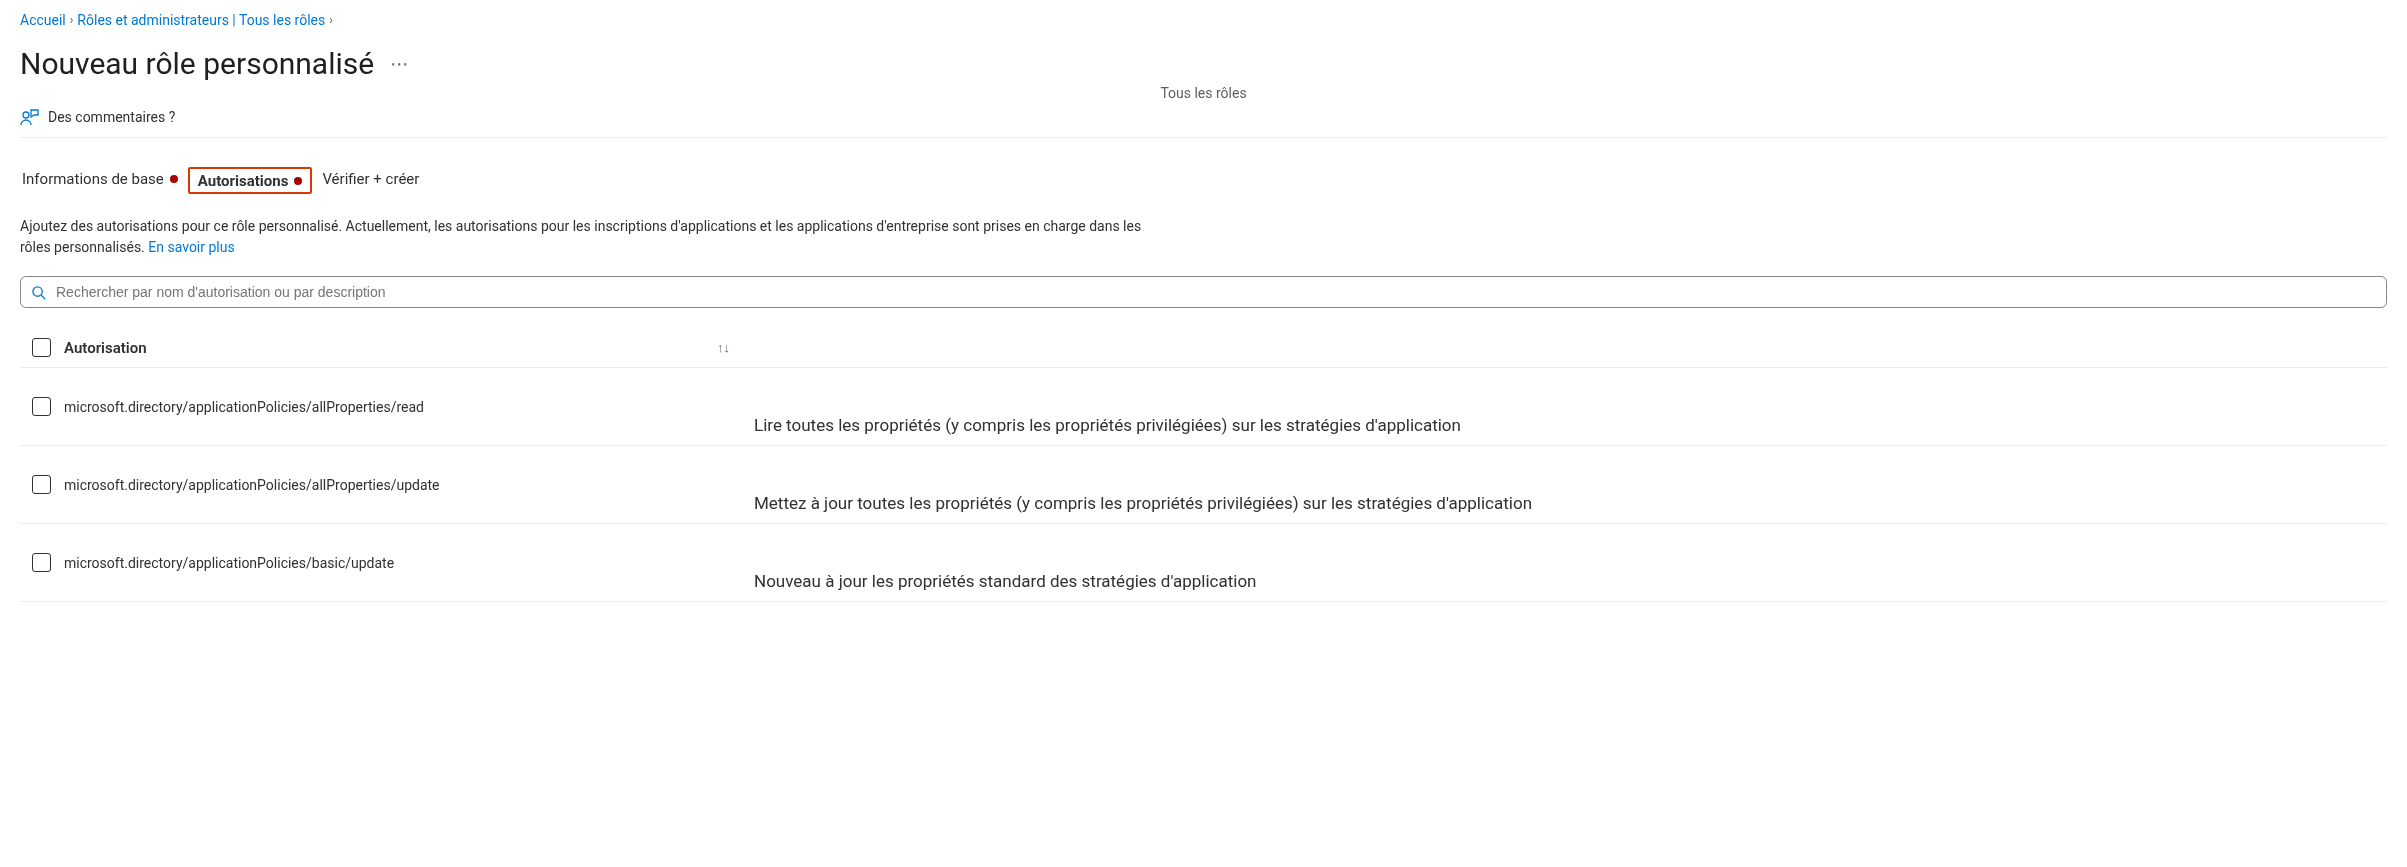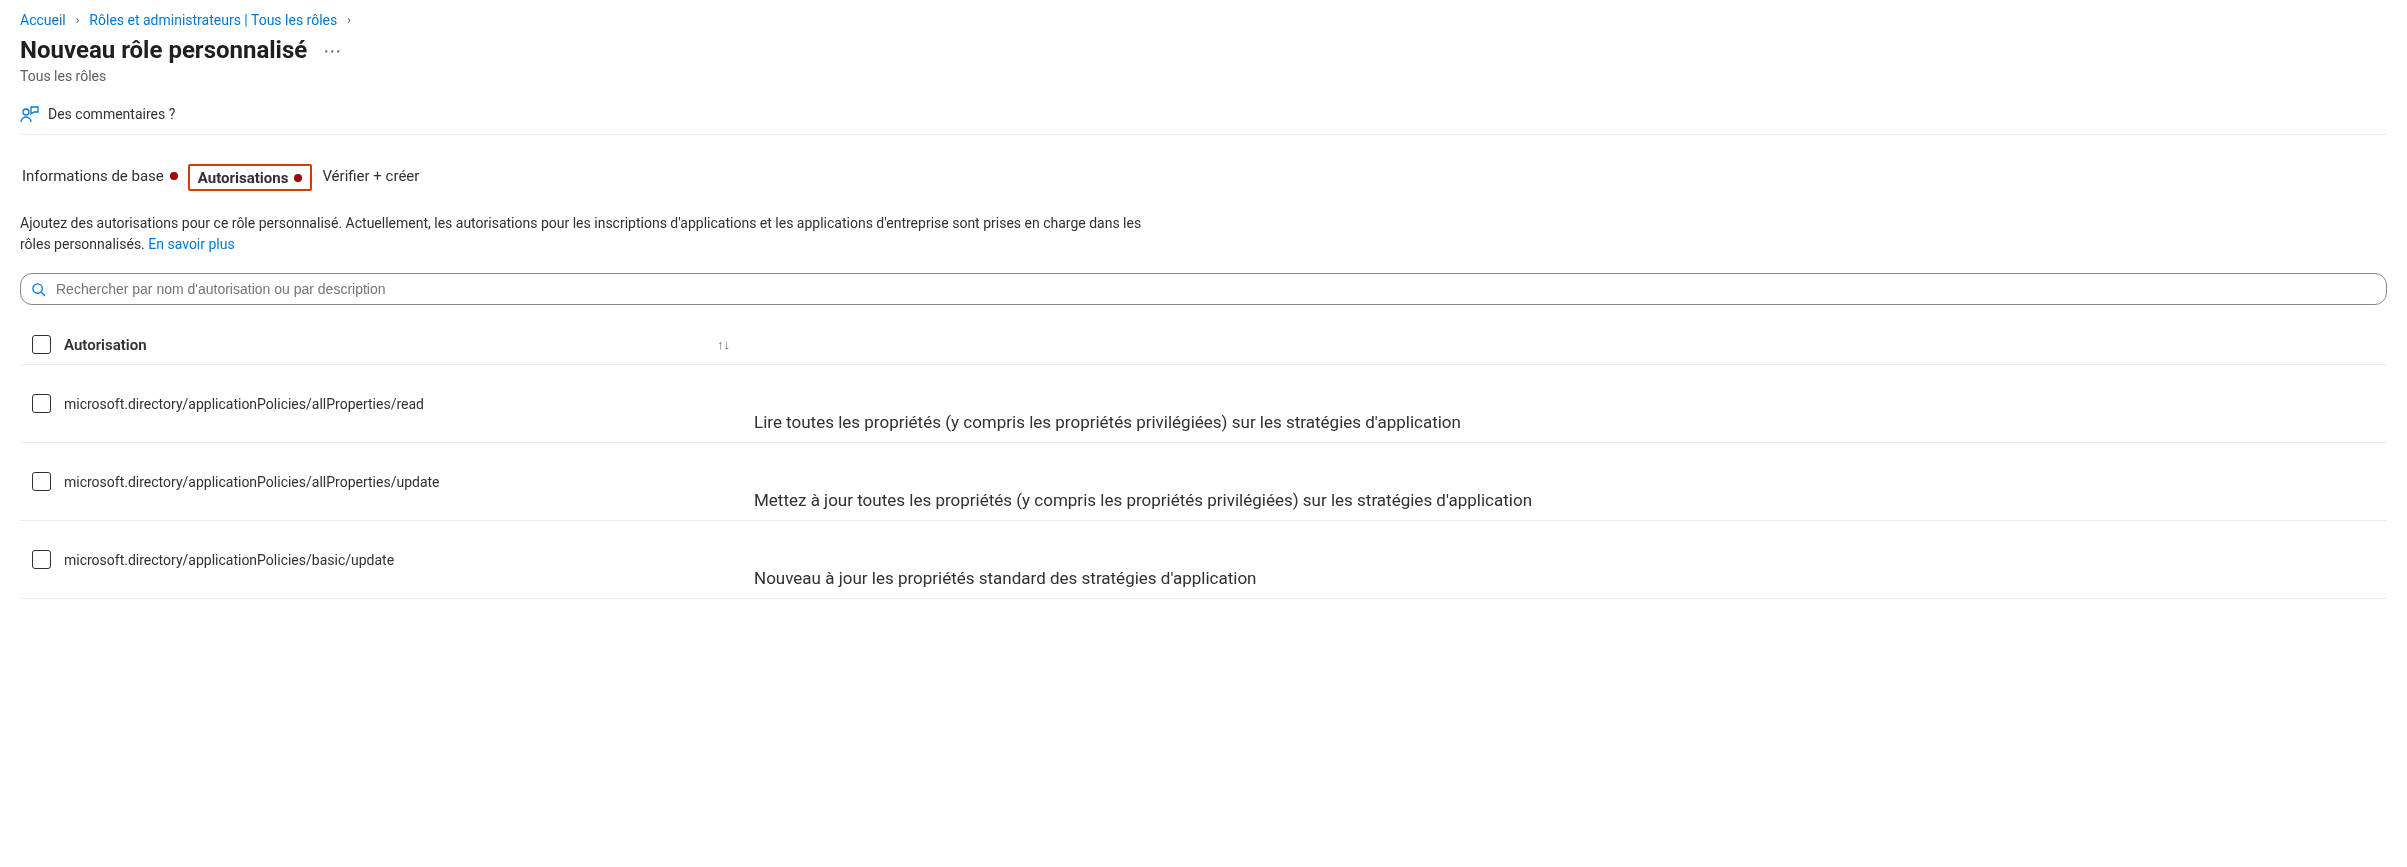--- a/index.html
+++ b/index.html
@@ -7,55 +7,56 @@
     margin: 0;
     font-family: "Segoe UI", -apple-system, BlinkMacSystemFont, Roboto, "Helvetica Neue", sans-serif;
     font-size: 14px;
     color: #323130;
     background: #ffffff;
     padding: 12px 20px;
   }
   .breadcrumb {
     display: flex;
     align-items: center;
-    gap: 10px;
-    font-size: 14px;
-    margin-bottom: 8px;
+    gap: 4px;
+    font-size: 14px;
+    margin-bottom: 18px;
   }
   .breadcrumb a {
     color: #0078d4;
     text-decoration: none;
     cursor: pointer;
   }
   .breadcrumb .chev {
     color: #605e5c;
     font-size: 12px;
   }
   .title-row {
     display: flex;
     align-items: center;
     gap: 16px;
   }
   .page-title {
-    font-size: 24px;
-    font-weight: 700;
+    font-size: 30px;
+    font-weight: 400;
     margin: 0;
     color: #201f1e;
   }
   .more-dots {
     color: #605e5c;
     font-size: 18px;
     letter-spacing: 2px;
     cursor: pointer;
   }
   .subtitle {
     font-size: 14px;
     color: #605e5c;
     margin-top: 4px;
-    margin-bottom: 20px;
+    margin-bottom: 6px;
+    text-align: center;
   }
   .toolbar {
     display: flex;
     align-items: flex-end;
     border-bottom: 1px solid #edebe9;
     padding-bottom: 10px;
     margin-bottom: 28px;
   }
   .feedback-btn {
     display: flex;
@@ -110,21 +111,21 @@
   }
   .description a {
     color: #0078d4;
     text-decoration: none;
     cursor: pointer;
   }
   .search-box {
     display: flex;
     align-items: center;
     border: 1px solid #8a8886;
-    border-radius: 12px;
+    border-radius: 6px;
     padding: 6px 10px;
     gap: 8px;
     margin-bottom: 26px;
   }
   .search-box input {
     border: none;
     outline: none;
     flex: 1;
     font-size: 14px;
     background: transparent;

